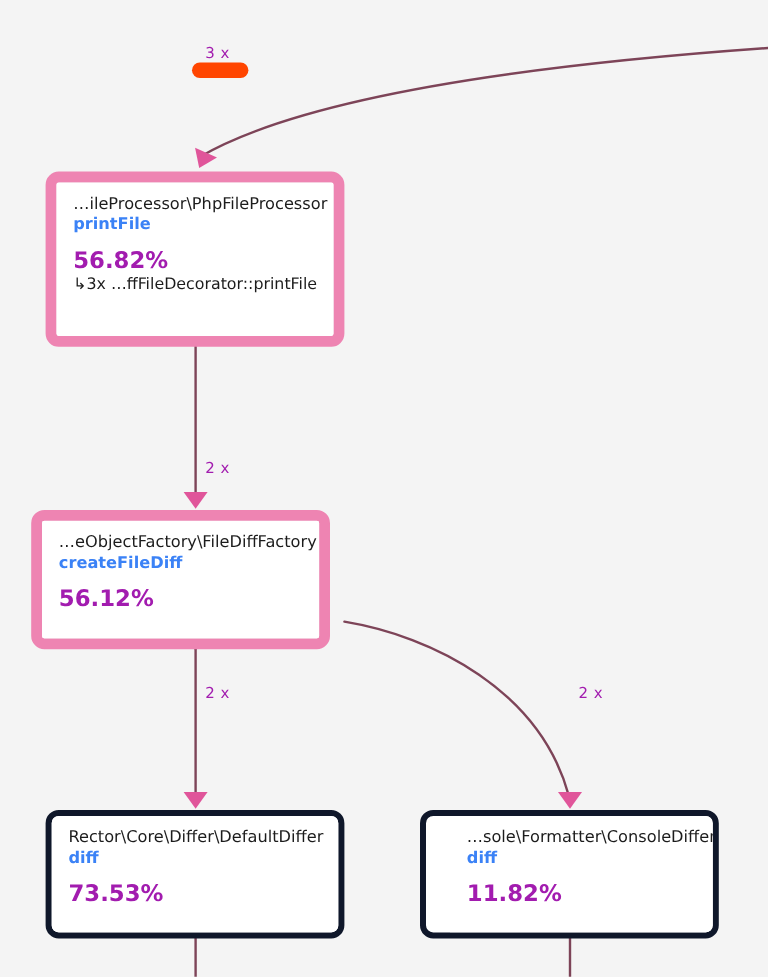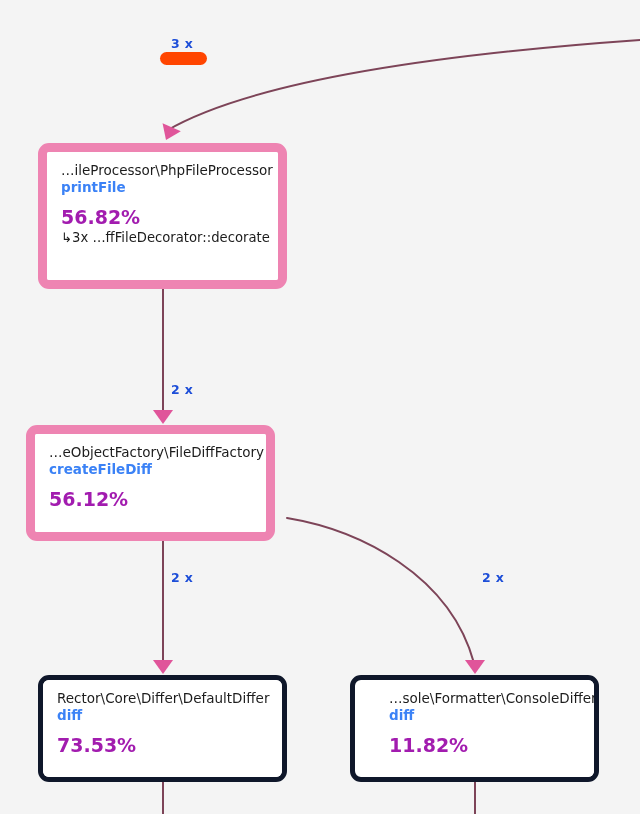--- a/index.html
+++ b/index.html
@@ -76,22 +76,22 @@
     color: #1c1c1c;
     line-height: 17px;
     margin-top: 3px;
     white-space: nowrap;
   }
 
   
   .edge-label {
     position: absolute;
     font-size: 12.5px;
-    font-weight: bold;
-    color: #1d4ed8;
+    font-weight: normal;
+    color: #a21caf;
     letter-spacing: 0.4px;
     white-space: nowrap;
   }
 
   
   .cost-bar {
     position: absolute;
     border-radius: 7px;
   }
 </style>
@@ -112,21 +112,21 @@
       <path d="M 163 782 L 163 814" fill="none" stroke="#7d4458" stroke-width="2" stroke-linecap="round"></path>
       <path d="M 475 782 L 475 814" fill="none" stroke="#7d4458" stroke-width="2" stroke-linecap="round"></path>
     </svg>
 
   <div id="node-layer">
       <div class="node level-strong" style="left: 38px; top: 143px; width: 249px; height: 146px;">
         <div class="node-inner">
           <div class="node-class">…ileProcessor\PhpFileProcessor</div>
           <div class="node-fn">printFile</div>
           <div class="node-pct">56.82%</div>
-          <div class="node-sub">↳3x  …ffFileDecorator::decorate</div>
+          <div class="node-sub">↳3x  …ffFileDecorator::printFile</div>
         </div>
       </div>
       <div class="node level-strong" style="left: 26px; top: 425px; width: 249px; height: 116px;">
         <div class="node-inner">
           <div class="node-class">…eObjectFactory\FileDiffFactory</div>
           <div class="node-fn">createFileDiff</div>
           <div class="node-pct">56.12%</div>
         </div>
       </div>
       <div class="node level-weak" style="left: 38px; top: 675px; width: 249px; height: 107px;">

